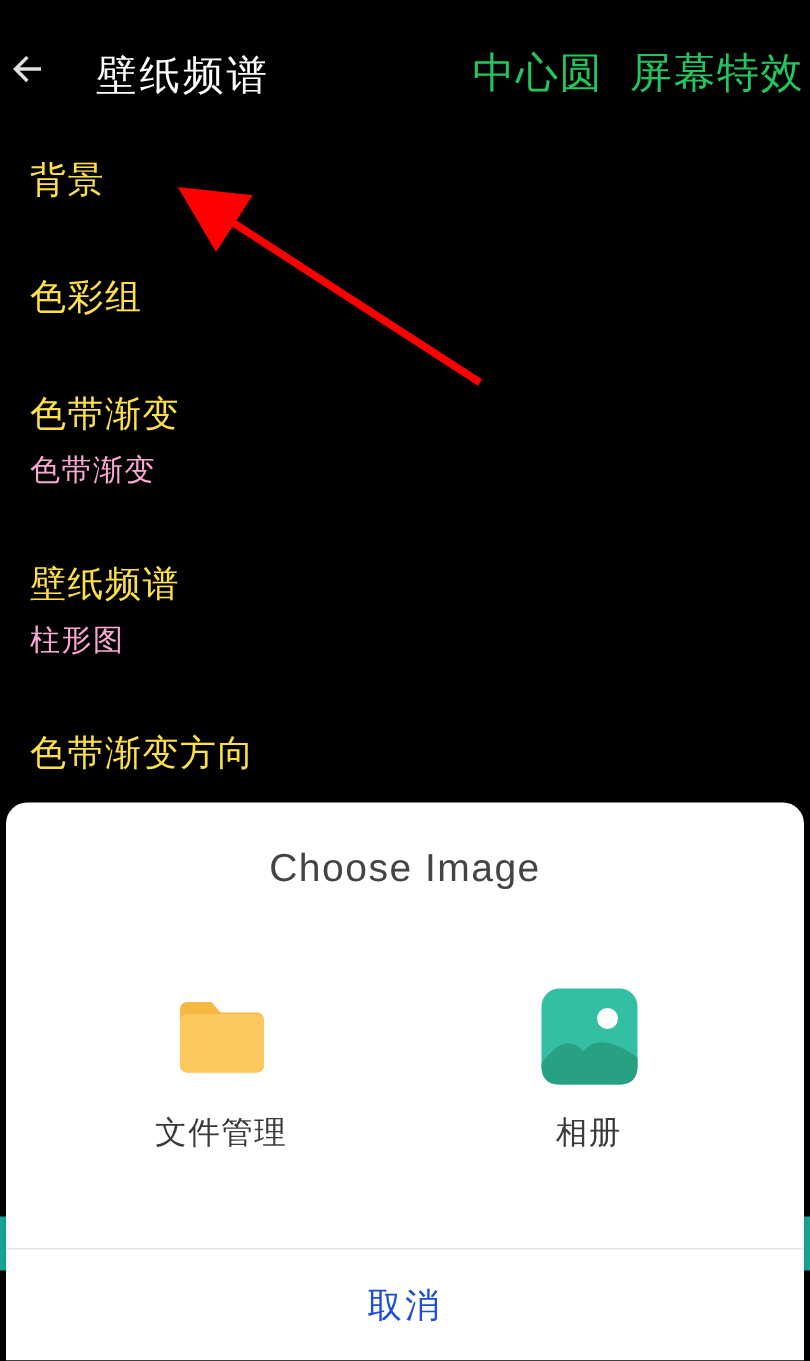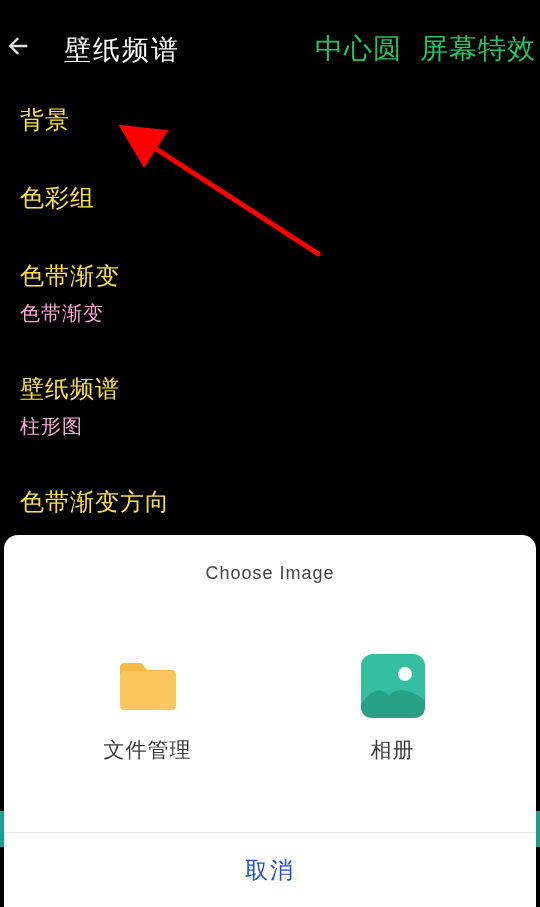--- a/index.html
+++ b/index.html
@@ -14,21 +14,21 @@
     .tab { font-size: 28px; color: #22c55e; margin-left: 18px; font-weight: 400; letter-spacing: 1px; }
 
     
     .list { padding: 14px 20px 0; }
     .row { padding: 22px 0 24px; }
     .row-title { font-size: 24px; color: #fde047; font-weight: 400; letter-spacing: 1px; }
     .row-sub { font-size: 20px; color: #f9a8d4; margin-top: 8px; letter-spacing: 1px; }
 
     
     .sheet { position: absolute; left: 4px; right: 4px; bottom: 0; background: #ffffff; border-top-left-radius: 14px; border-top-right-radius: 14px; height: 372px; display: flex; flex-direction: column; box-shadow: 0 -2px 8px rgba(0,0,0,.15); }
-    .sheet-title { text-align: center; font-size: 18px; color: #444; padding: 28px 0 10px; font-weight: 400; letter-spacing: 1px; }
+    .sheet-title { text-align: center; font-size: 26px; color: #444; padding: 28px 0 10px; font-weight: 400; letter-spacing: 1px; }
     .opts { flex: 1; display: flex; justify-content: space-around; align-items: center; padding: 10px 30px 20px; gap: 18px; }
     .opt { display: flex; flex-direction: column; align-items: center; gap: 16px; width: 130px; }
     .opt-icon { width: 68px; height: 68px; border-radius: 14px; }
     .opt-label { font-size: 21px; color: #3a3a3a; letter-spacing: 1px; }
     .divider { height: 1px; background: #e6e6e6; }
     .cancel { height: 74px; display: flex; align-items: center; justify-content: center; font-size: 23px; color: #1d4ed8; letter-spacing: 2px; }
 
     
     .underlay { position: absolute; left: 0; right: 0; bottom: 60px; height: 36px; background: #1aa89a; }
 

